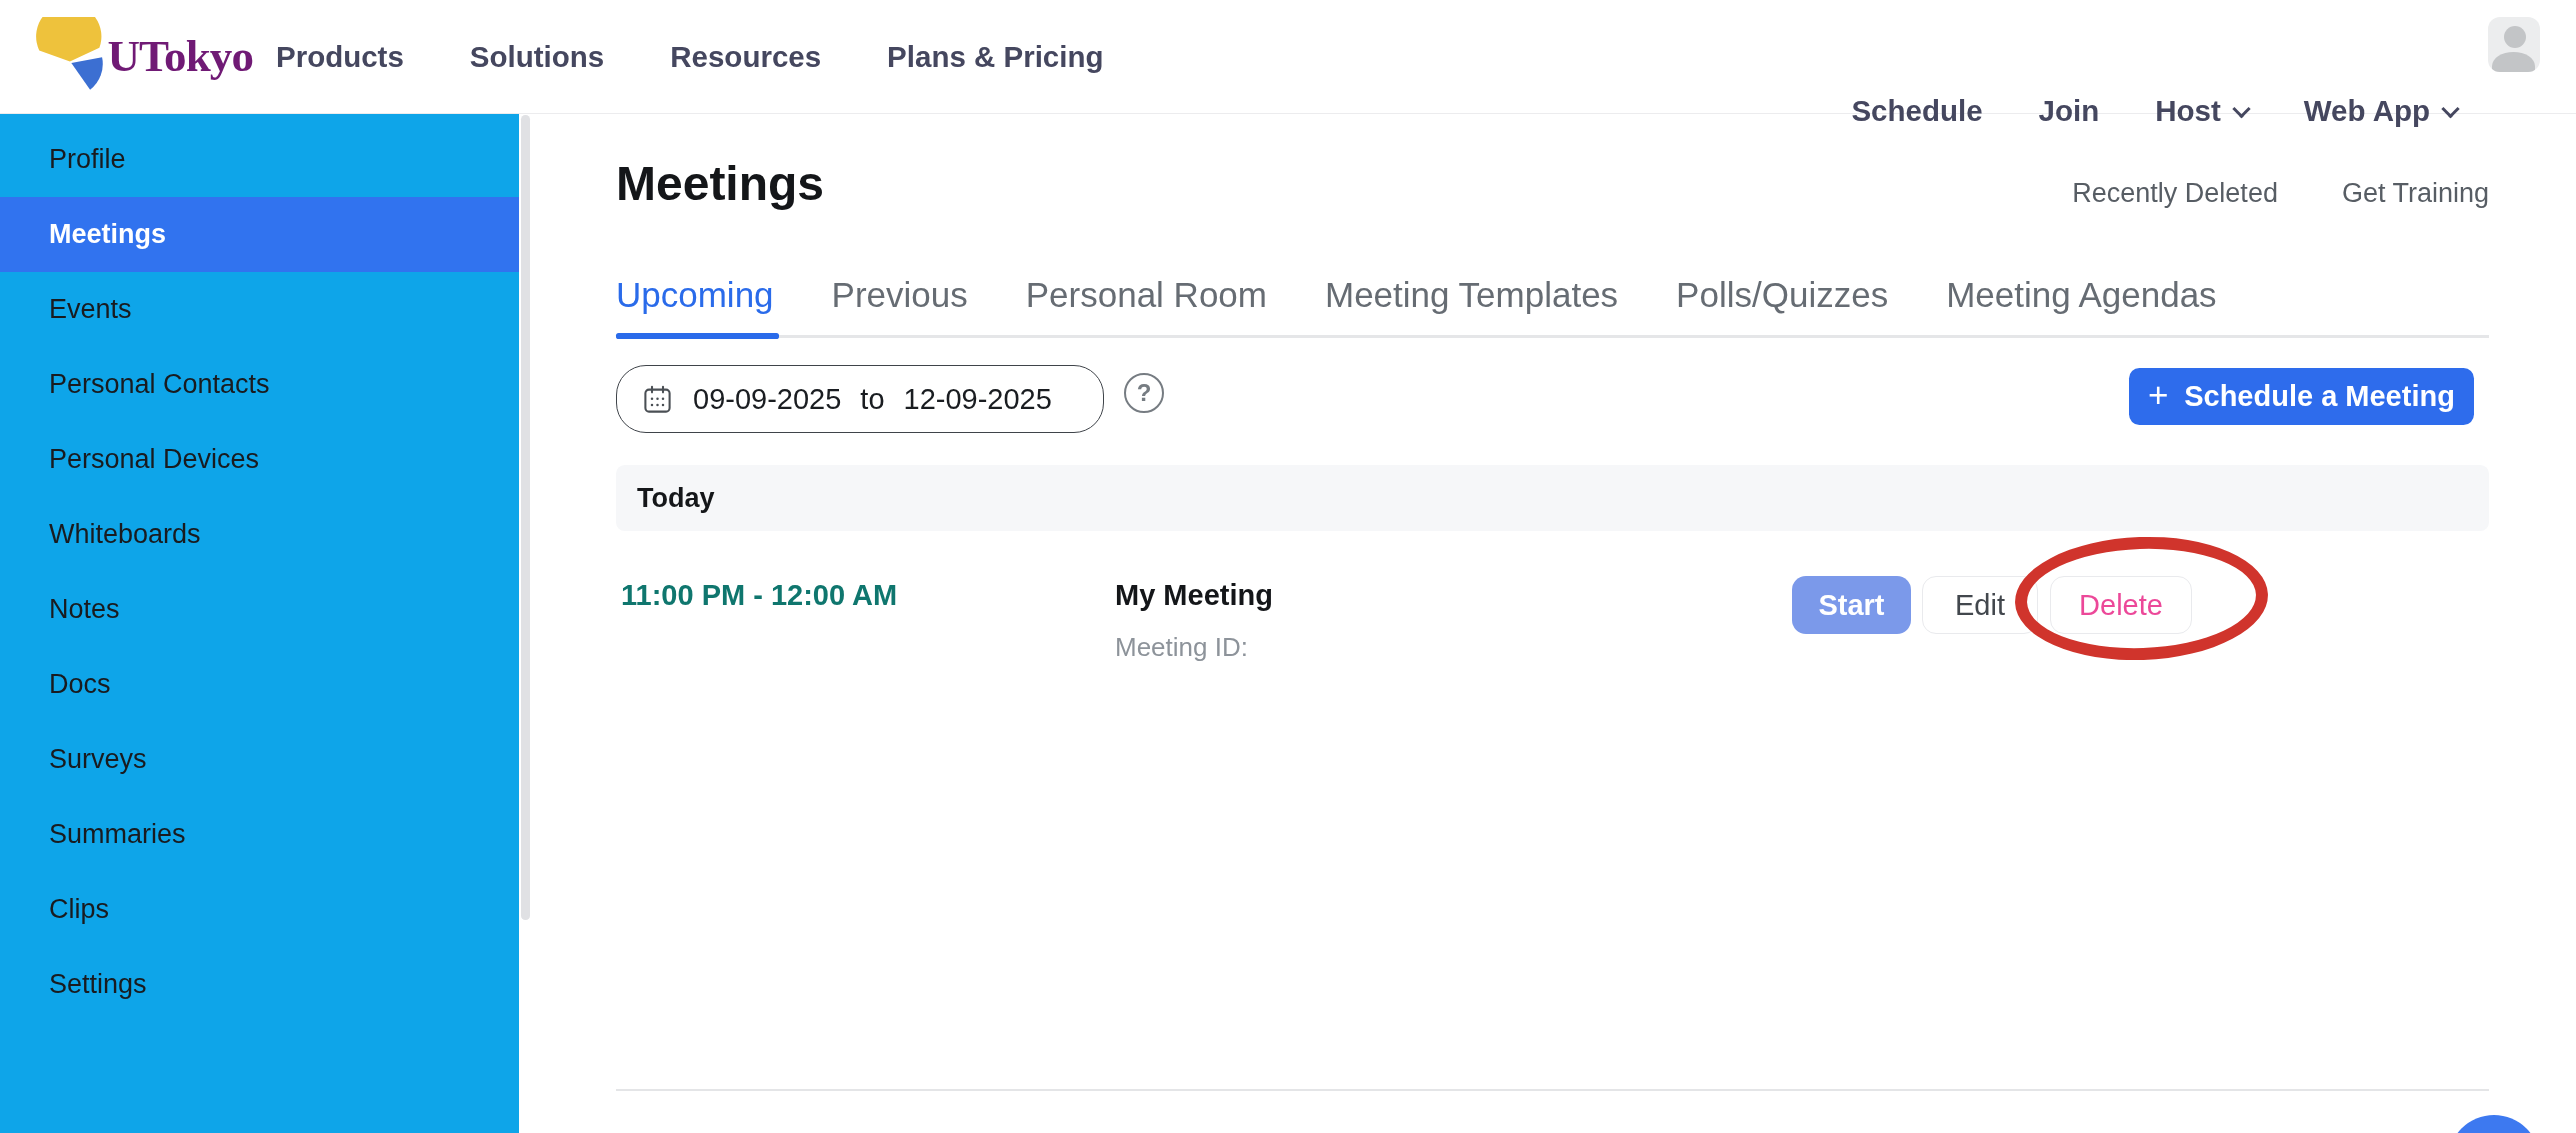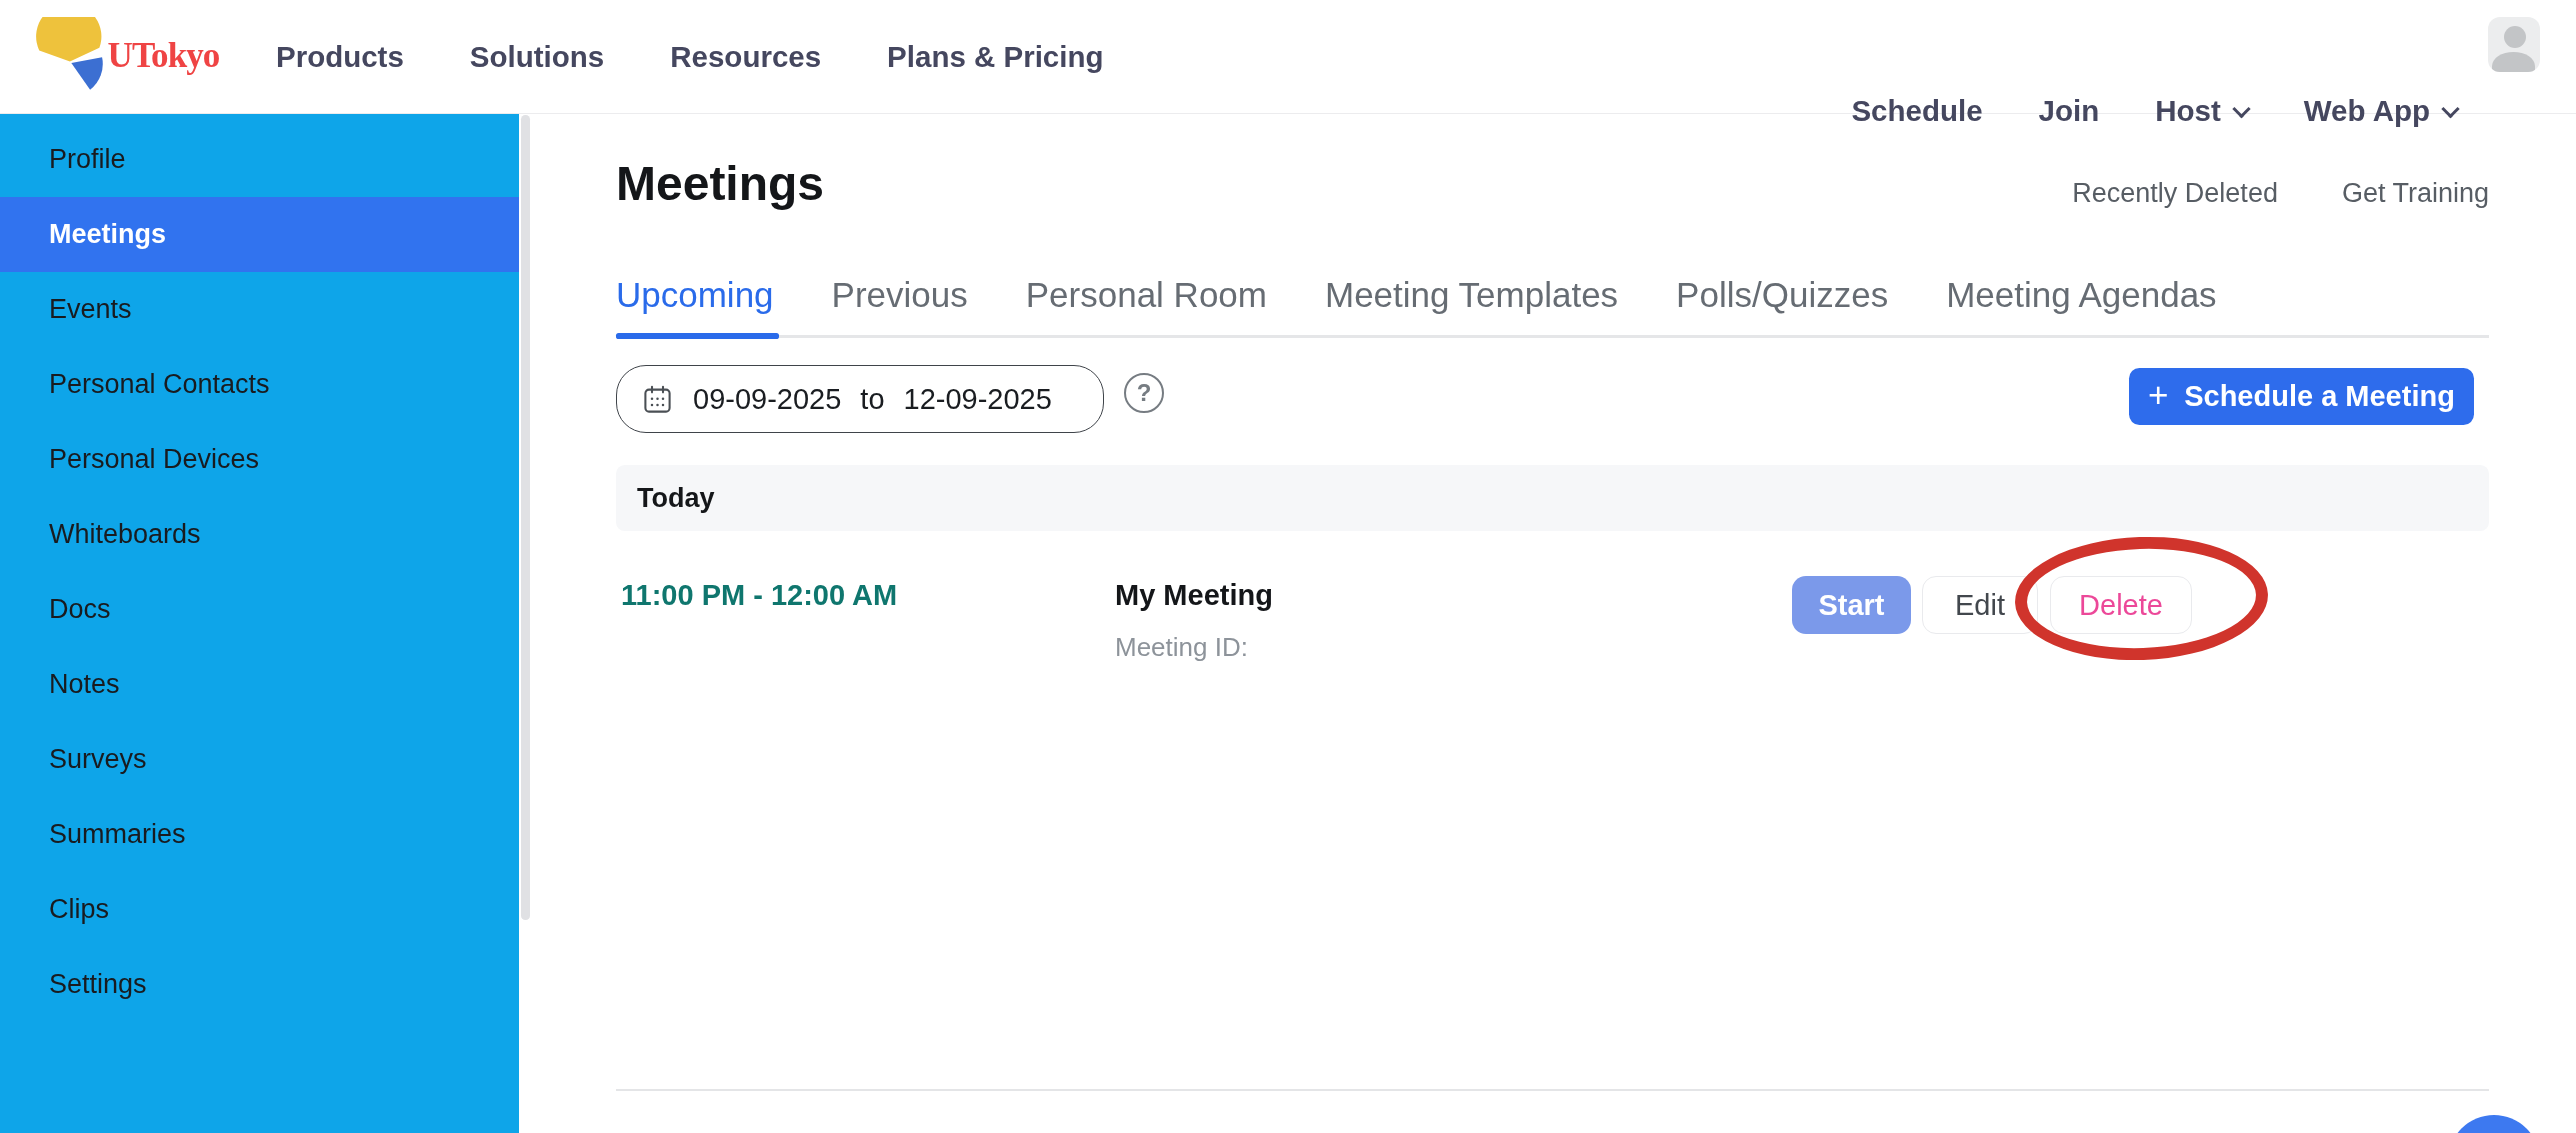--- a/index.html
+++ b/index.html
@@ -2,21 +2,21 @@
 <html style="font-size:14px"><head>
 <meta charset="utf-8">
 <style>
   * { margin:0; padding:0; box-sizing:border-box; }
   html,body { width:2576px; height:1134px; background:#fff; font-family:"Liberation Sans", sans-serif; }
   #app { position:relative; width:2576px; height:1134px; overflow:hidden; background:#fff; }
 
   
   .header { position:absolute; left:0; top:0; width:2576px; height:114px; background:#fff; border-bottom:0.9px solid #ececee; z-index:10; }
   .logo { position:absolute; left:33px; top:10.4px; height:92px; display:flex; align-items:center; gap:3.5px; cursor:pointer; }
-  .logo-text { font-family:"Liberation Serif", serif; font-weight:700; font-size:35px; color:#ef4444; letter-spacing:-0.9px; }
+  .logo-text { font-family:"Liberation Serif", serif; font-weight:700; font-size:45px; color:#701a75; letter-spacing:-0.9px; }
   .nav-left { position:absolute; left:276px; top:0; height:114px; display:flex; align-items:center; gap:66px; }
   .nav-right { position:absolute; right:119px; top:0; height:128px; display:flex; align-items:flex-end; gap:56px; }
   .nav-item { display:flex; align-items:center; font-size:29.5px; font-weight:600; color:#45475f; cursor:pointer; white-space:nowrap; }
   .chev { width:13px; height:13px; border-right:3px solid #45475f; border-bottom:3px solid #45475f; transform:rotate(45deg) translate(-1.7px,-1.7px); margin-left:14px; display:inline-block; }
   .avatar { position:absolute; left:2488px; top:16.5px; width:52px; height:55px; border-radius:12px; background:#ecedee; overflow:hidden; cursor:pointer; }
   .avatar .head { position:absolute; left:15.6px; top:9.5px; width:22px; height:22px; border-radius:50%; background:#c3c5c7; }
   .avatar .shoulders { position:absolute; left:4.3px; top:35px; width:43px; height:28px; border-radius:50% 50% 0 0; background:#c3c5c7; }
 
   
   .sidebar { position:absolute; left:0; top:114px; width:519px; height:1020px; background:#0ea5e9; }
@@ -105,22 +105,22 @@
   </div>
 
   <div class="sidebar">
     <div class="side-list">
       <div class="side-item">Profile</div>
       <div class="side-item active">Meetings</div>
       <div class="side-item">Events</div>
       <div class="side-item">Personal Contacts</div>
       <div class="side-item">Personal Devices</div>
       <div class="side-item">Whiteboards</div>
+      <div class="side-item">Notes</div>
       <div class="side-item">Docs</div>
-      <div class="side-item">Notes</div>
       <div class="side-item">Surveys</div>
       <div class="side-item">Summaries</div>
       <div class="side-item">Clips</div>
       <div class="side-item">Settings</div>
     </div>
   </div>
   <div class="scrollbar-thumb"></div>
 
   <div class="main">
     <div class="page-title">Meetings</div>

